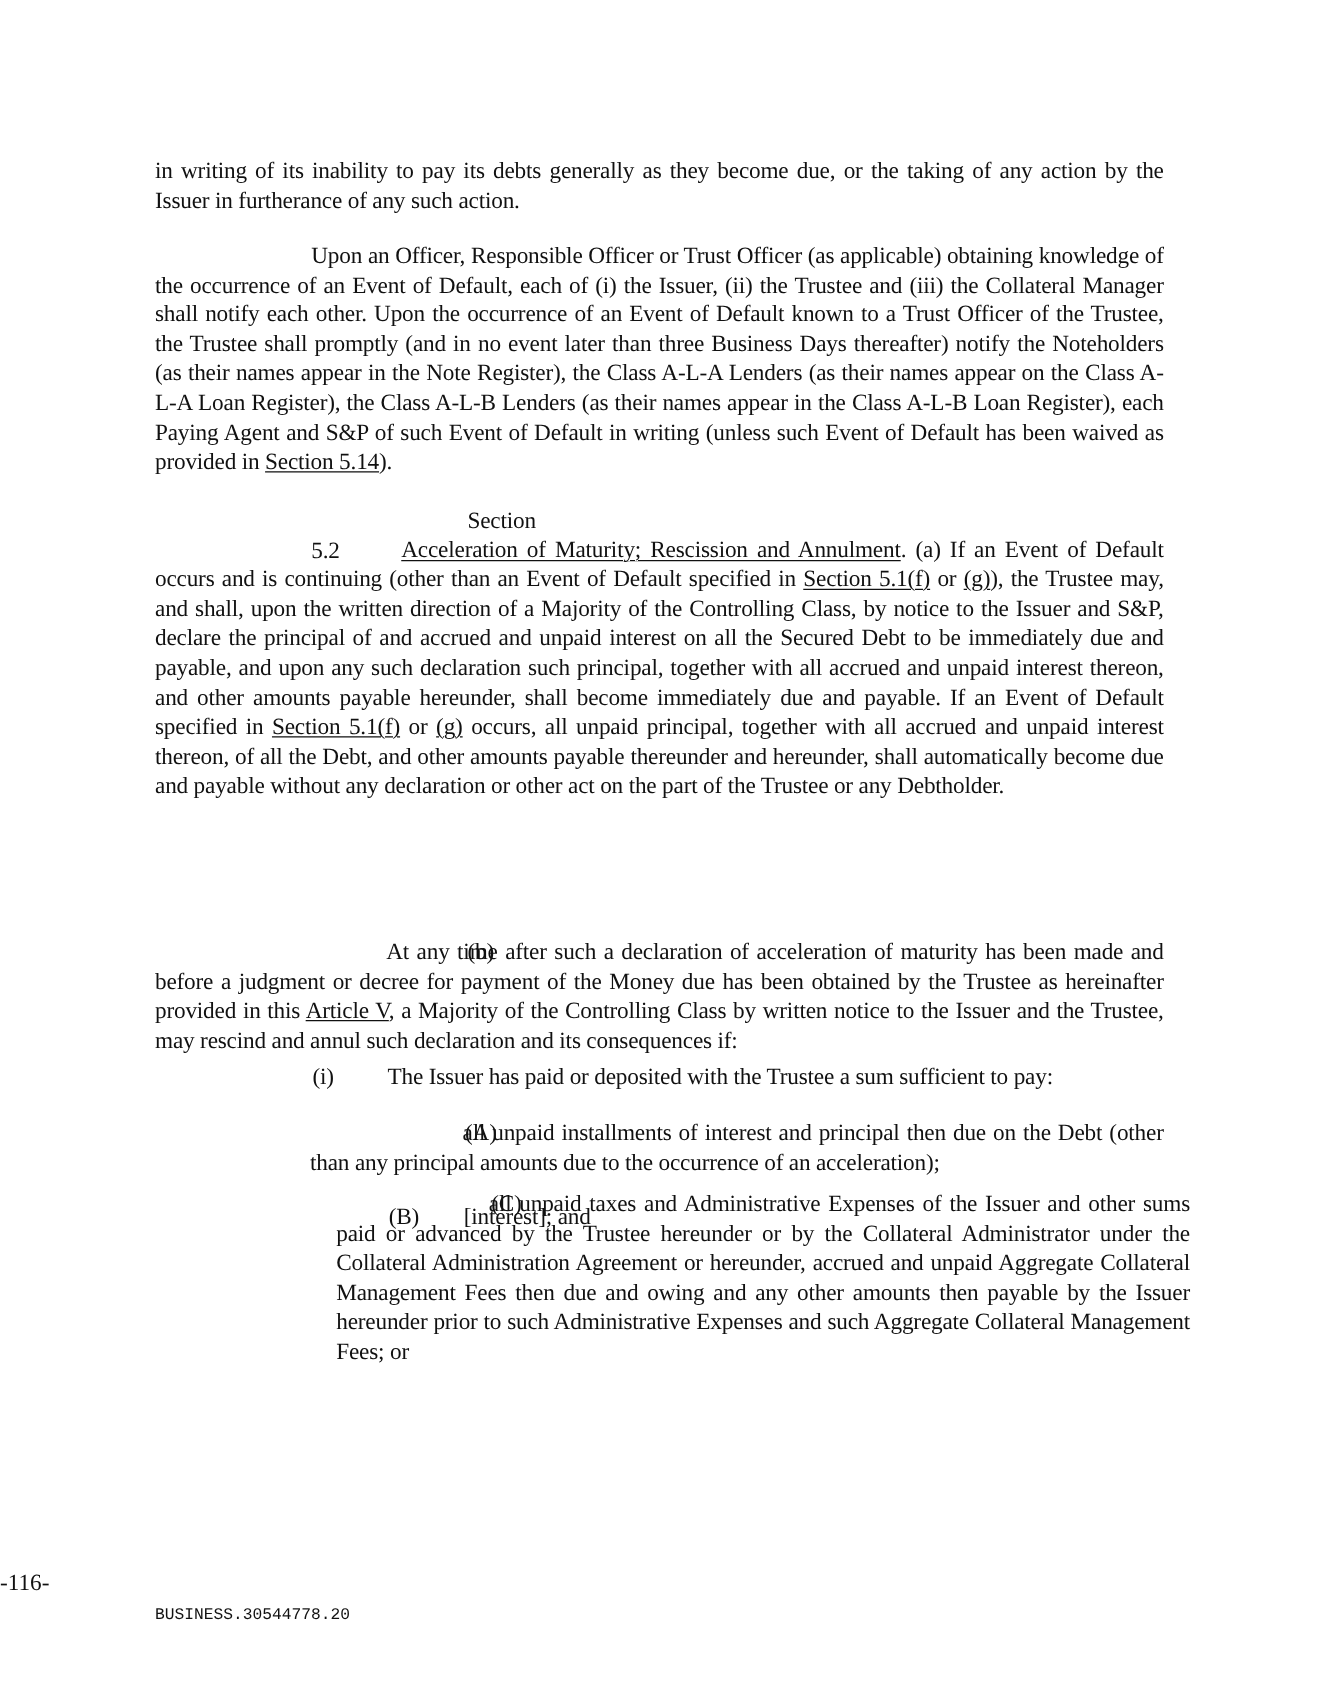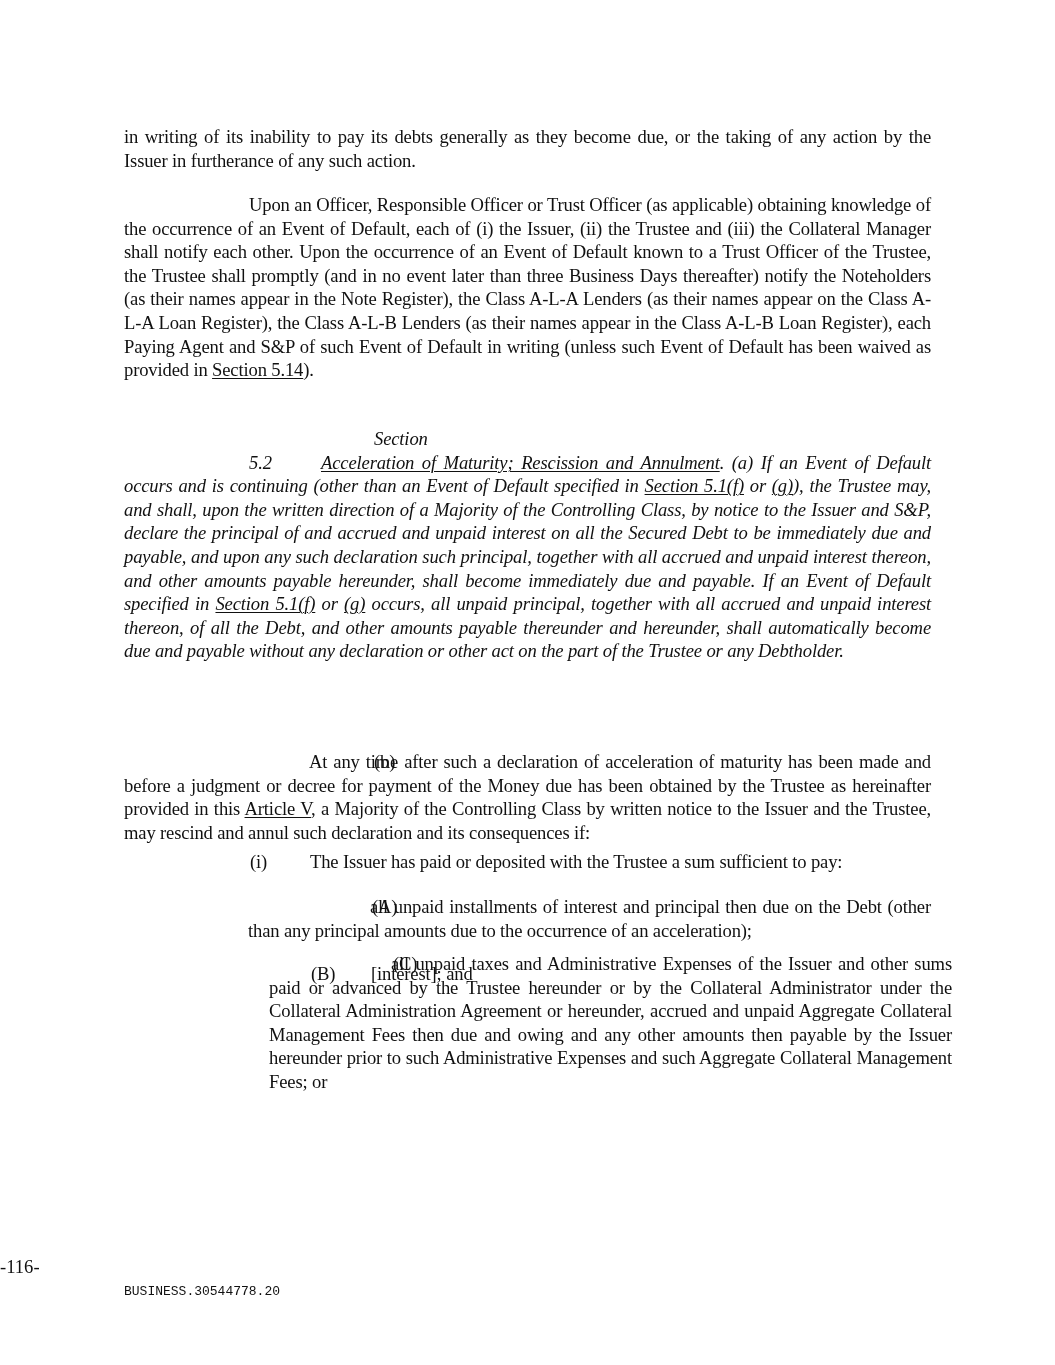--- a/index.html
+++ b/index.html
@@ -33,21 +33,21 @@
   .indent { text-indent: 125px; }
   .u { text-decoration: underline; text-underline-offset: 2px; text-decoration-thickness: 1px; }
   .tab { display: inline-block; }
   .w-sec { width: 72px; }
   .w-b { width: 60px; }
   .w-i { width: 60px; }
   .w-a { width: 60px; }
 
   #p-intro { top: 125px; }
   #p-notice { top: 193px; }
-  #p-52 { top: 427px; font-style: italic; }
+  #p-52 { top: 405px; }
   #p-b { top: 750px; }
   #p-i { top: 850px; left: 250px; width: 681px; }
   #p-A { top: 895px; left: 248px; width: 683px; }
   #p-B { top: 962px; left: 311px; width: 620px; }
   #p-C { top: 952px; left: 248px; width: 683px; margin-left: 21px; }
   .hang-A { text-indent: 62px; }
 
   #page-number {
     position: absolute;
     top: 1256px;

